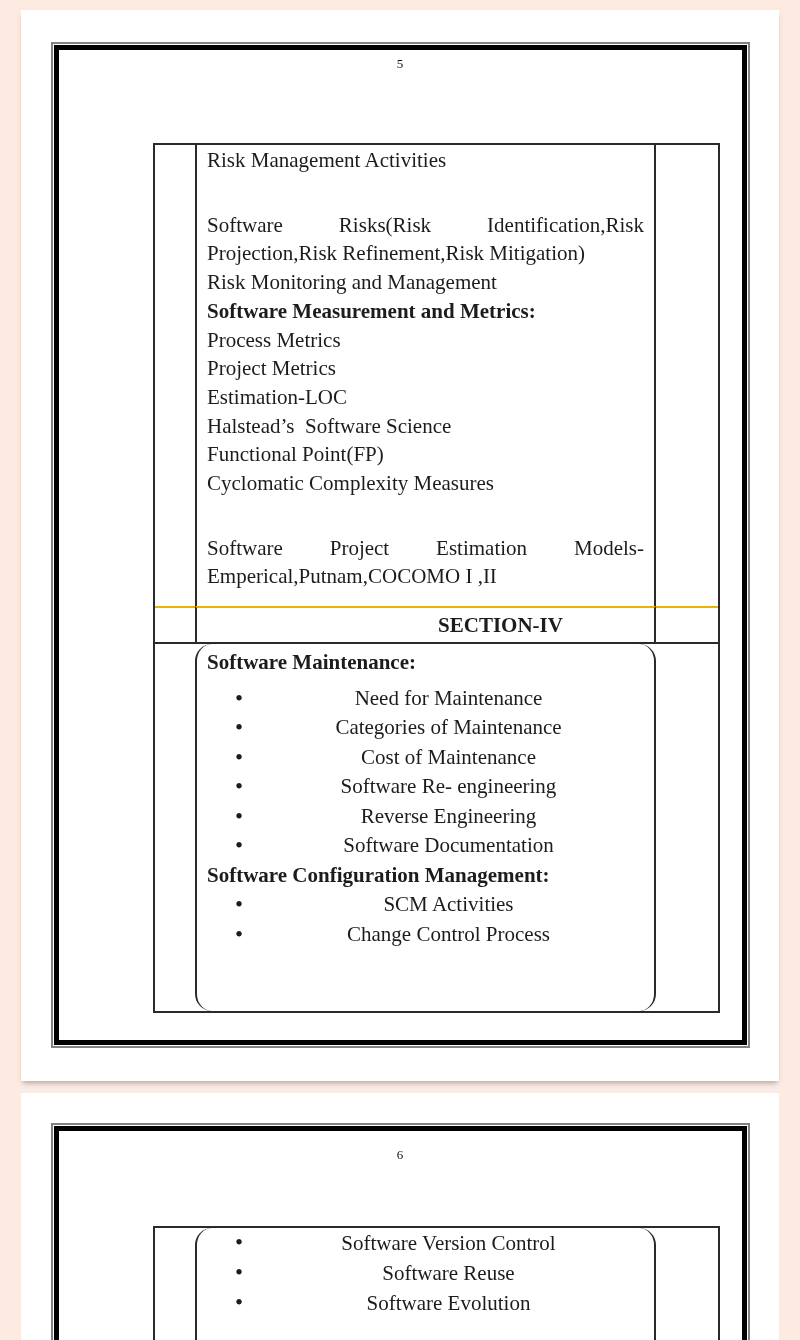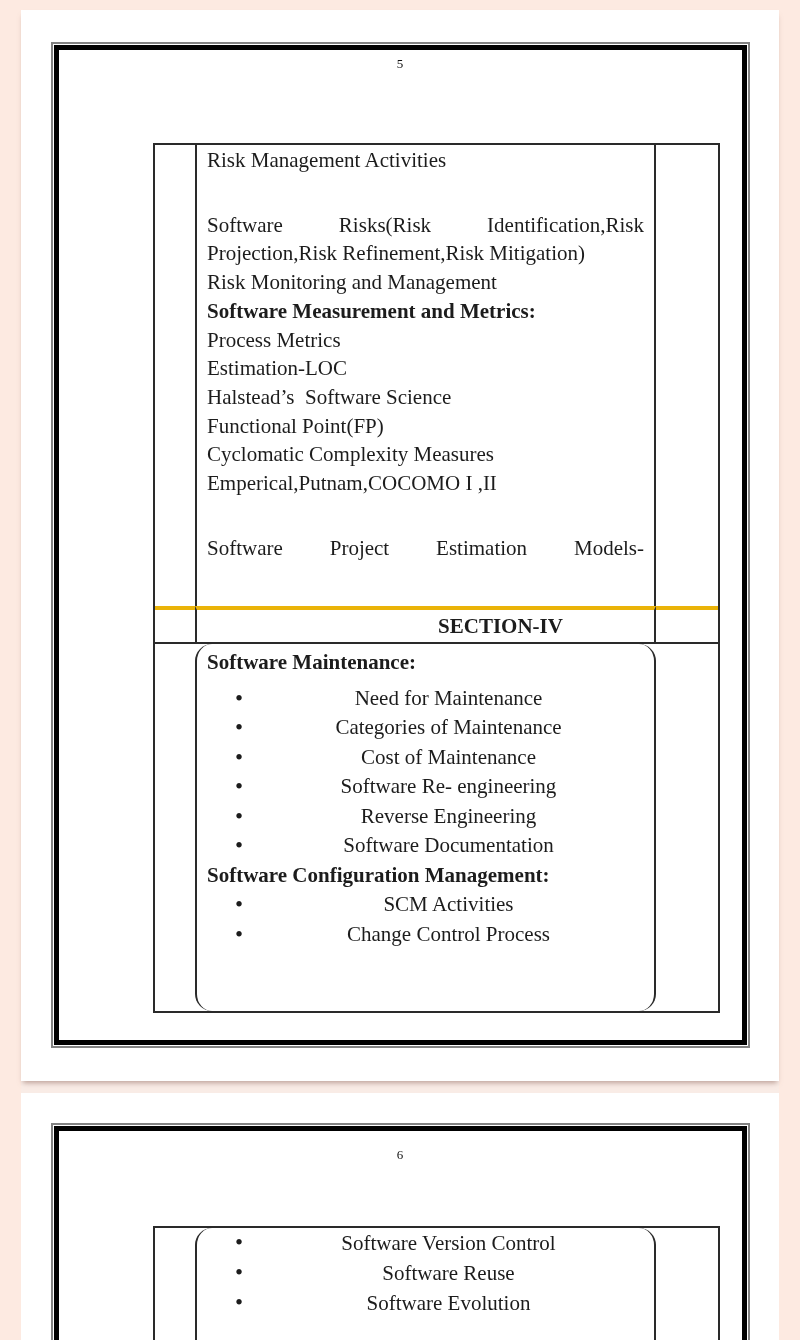--- a/index.html
+++ b/index.html
@@ -45,21 +45,21 @@
     border: 2px solid #2a2a2a;
     display: grid;
     grid-template-columns: 40px 1fr 62px;
     background: #fff;
   }
   #table5 { top: 93px; height: 870px; grid-template-rows: 461px 38px 1fr; }
   #table6 { top: 95px; height: 210px; grid-template-rows: 1fr; }
 
   .cell { overflow: hidden; }
   .cell.mid { border-left: 2px solid #2a2a2a; border-right: 2px solid #2a2a2a; }
-  .cell.hline { border-top: 4px solid #eab308; border-bottom: 2px solid #2a2a2a; }
+  .cell.hline { border-top: 2px solid #eab308; border-bottom: 2px solid #2a2a2a; }
 
   .unit-lines { padding: 1px 10px 0 10px; font-size: 21px; line-height: 28.7px; }
   .line { white-space: pre-wrap; }
   .line.b { font-weight: bold; }
   .line.j { white-space: normal; text-align: justify; text-align-last: justify; margin-top: 36px; }
 
   .section-cell {
     display: flex; align-items: center; justify-content: center;
     padding-left: 150px;
     font-weight: bold; font-size: 21px;
@@ -91,26 +91,27 @@
       <div class="ctable" id="table5">
 
         <div class="cell"></div>
         <div class="cell mid unit-lines">
             <div class="line">Risk Management Activities</div>
             <div class="line j">Software Risks(Risk Identification,Risk</div>
             <div class="line">Projection,Risk Refinement,Risk Mitigation)</div>
             <div class="line">Risk Monitoring and Management</div>
             <div class="line b">Software Measurement and Metrics:</div>
             <div class="line">Process Metrics</div>
+            <div class="line">Project Metrics</div>
             <div class="line">Estimation-LOC</div>
             <div class="line">Halstead’s  Software Science</div>
             <div class="line">Functional Point(FP)</div>
             <div class="line">Cyclomatic Complexity Measures</div>
+            <div class="line j">Software Project Estimation Models-</div>
             <div class="line">Emperical,Putnam,COCOMO I ,II</div>
-            <div class="line j">Software Project Estimation Models-</div>
           </div>
         <div class="cell"></div>
 
         <div class="cell hline"></div>
         <div class="cell mid hline section-cell">SECTION-IV</div>
         <div class="cell hline"></div>
 
         <div class="cell"></div>
         <div class="cell mid topics">
           <div class="heading">Software Maintenance:</div>

